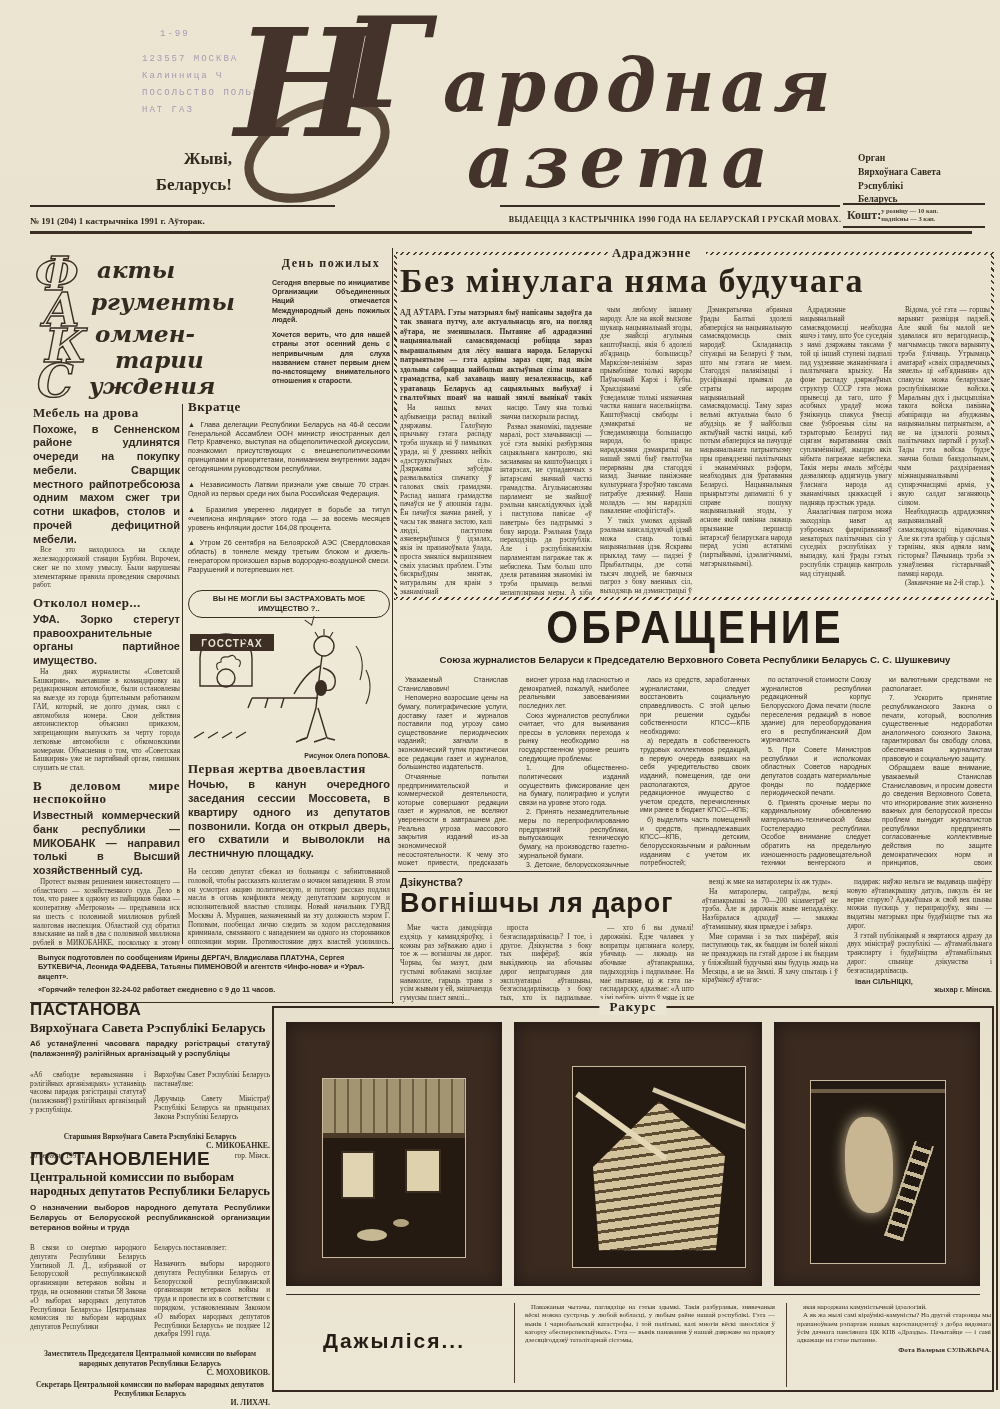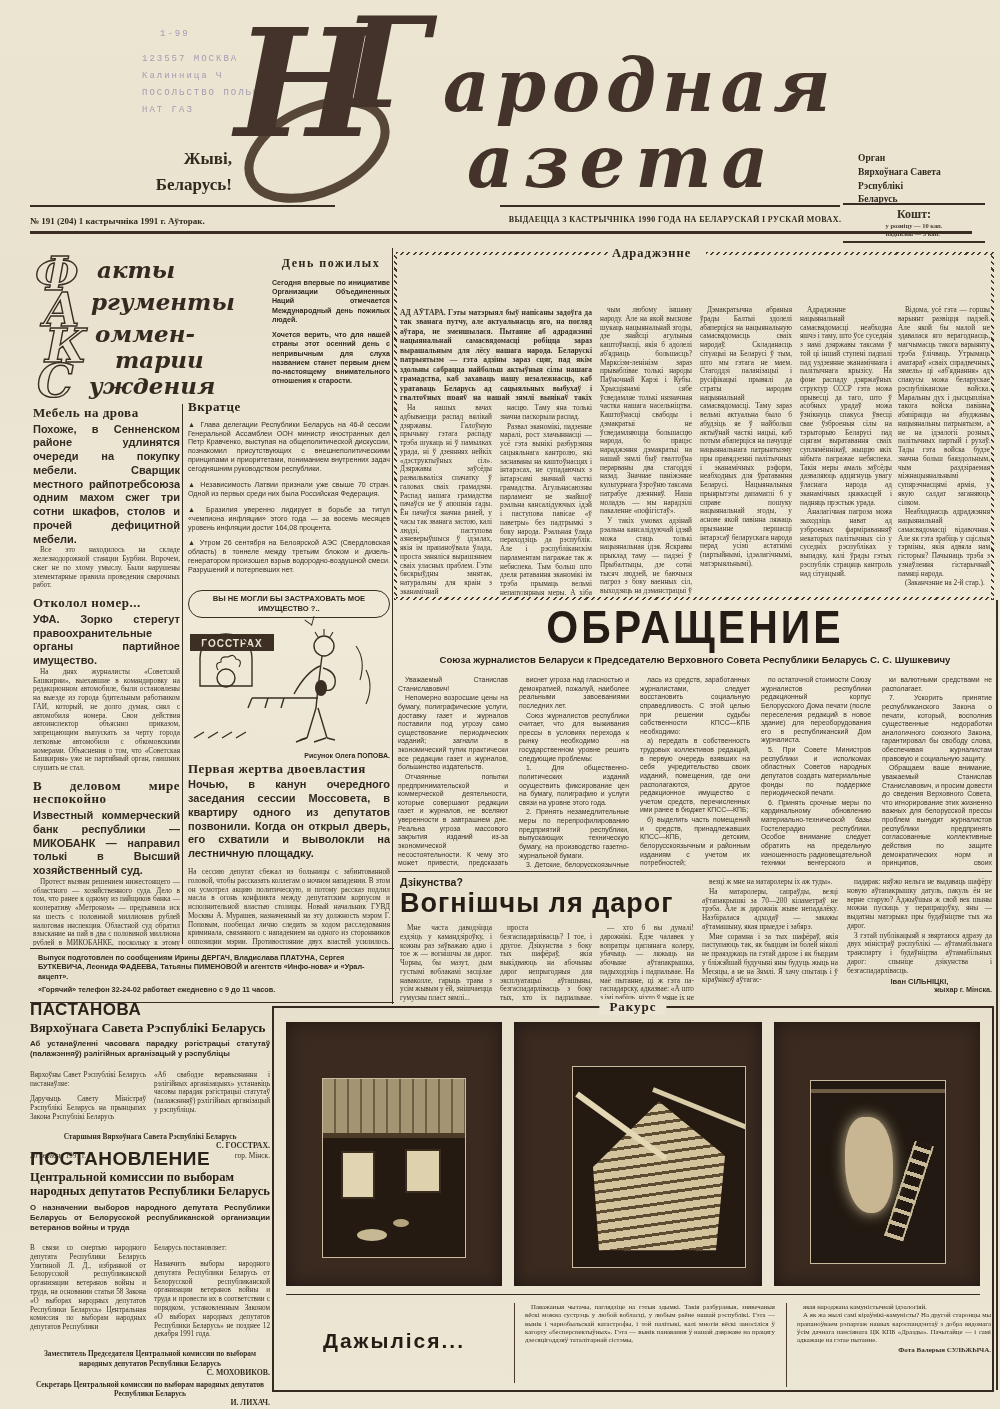--- a/index.html
+++ b/index.html
@@ -14,21 +14,21 @@
   .stamp{color:#9a8fae;opacity:.85;font-size:9px;line-height:1.9;letter-spacing:2px;}
   .stamp .ln{margin:0;text-indent:0;}
   .stamp .ln:first-child{margin-left:18px;margin-bottom:8px;}
   
   .slogan{font-size:17px;font-weight:bold;text-align:right;line-height:1.5;color:#32291f;}
   .logoword{position:absolute;font-style:italic;font-weight:bold;color:#43332a;font-family:"DejaVu Serif",serif;}
   .organ{font-size:9.5px;font-weight:bold;line-height:1.45;color:#32291f;}
   .organ .ln{margin:0;text-indent:0;}
   .issue{font-size:9px;font-weight:bold;color:#32291f;}
   .published{font-size:8px;font-weight:bold;letter-spacing:.4px;color:#32291f;}
-  .pricebox{border-top:2px solid #3a2d23;border-bottom:2px solid #3a2d23;display:flex;align-items:center;gap:0;padding:2px 4px;flex-direction:column;}
+  .pricebox{border-top:2px solid #3a2d23;border-bottom:2px solid #3a2d23;display:flex;align-items:center;gap:0;padding:2px 4px;}
   .pricebox .lab{font-size:12px;font-weight:bold;}
   .pricebox .vals{font-size:6.5px;line-height:1.3;font-weight:bold;color:#4a4036;}
   .pricebox .vals .ln{margin:0;text-indent:0;}
   
   .col{position:absolute;overflow:hidden;text-align:justify;font-size:7.3px;line-height:1.2;color:#3a3128;}
   .col .p{margin:0 0 1px;text-indent:7px;}
   .leadb{font-family:"Liberation Sans",sans-serif;font-weight:bold;font-size:11px;line-height:1.25;text-align:justify;color:#332a21;}
   .h-sec{font-size:13px;font-weight:bold;margin:6px 0 3px;letter-spacing:.5px;color:#2e251c;line-height:1.05;}
   
   .faksword{position:absolute;font-style:italic;font-weight:bold;font-family:"DejaVu Serif",serif;color:#352a20;}
@@ -56,21 +56,21 @@
   .zz{position:absolute;background:repeating-linear-gradient(135deg,#4a3a2e 0 1.5px,transparent 1.5px 4.5px);}
   .zzv{position:absolute;background:repeating-linear-gradient(45deg,#4a3a2e 0 1.5px,transparent 1.5px 4.5px);}
   .art-kick{font-size:12.5px;font-weight:bold;letter-spacing:1px;color:#2e251c;}
   .art-title{font-size:34px;font-weight:bold;letter-spacing:1.5px;color:#2b221a;white-space:nowrap;}
   .art-lead{font-weight:bold;font-size:7.6px;line-height:1.25;}
   .obr-title{font-family:"Liberation Sans",sans-serif;font-weight:bold;font-size:41px;letter-spacing:3px;color:#241c15;transform:scaleY(1.12);transform-origin:top;text-align:center;white-space:nowrap;}
   .obr-sub{font-family:"Liberation Sans",sans-serif;font-weight:bold;font-size:9.6px;text-align:center;color:#2b221a;}
   .obr .col{font-family:"Liberation Sans",sans-serif;font-size:6.9px;line-height:1.25;}
   .vog-kick{font-family:"Liberation Sans",sans-serif;font-weight:bold;font-size:10.5px;color:#2b221a;}
   .vog-title{font-family:"Liberation Sans",sans-serif;font-weight:bold;font-size:27px;letter-spacing:1px;color:#241c15;white-space:nowrap;}
-  .vog-sig1{font-family:"Liberation Sans",sans-serif;font-weight:bold;font-size:7.6px;text-align:center;margin:2px 16px 0;}
+  .vog-sig1{font-family:"Liberation Sans",sans-serif;font-weight:bold;font-size:7.6px;text-align:left;margin:2px 8px 0;}
   .vog-sig2{font-family:"Liberation Sans",sans-serif;font-weight:bold;font-size:7.2px;text-align:right;margin:0;}
   
   .rak-box{position:absolute;border:2px solid #362a20;}
   .rak-label{position:absolute;top:-9px;left:50%;transform:translateX(-50%);background:#eae4d2;padding:0 10px;font-size:13px;font-weight:bold;letter-spacing:1px;color:#2b221a;}
   .photo{position:absolute;background:#3a2a20;box-shadow:inset 0 0 18px rgba(0,0,0,.45);}
   .pframe{position:absolute;border:1px solid #c8bb9f;overflow:hidden;}
   .capsrow{position:absolute;border-top:1.5px solid #362a20;}
   .cap{position:absolute;overflow:hidden;}
   .cap .p{margin:0;text-indent:6px;font-size:6.8px;line-height:1.22;text-align:justify;}
   .dazh{font-family:"Liberation Sans",sans-serif;font-weight:bold;font-size:21px;letter-spacing:2px;color:#241c15;}
@@ -220,29 +220,29 @@
     <p>Выпуск подготовлен по сообщениям Ирины ДЕРГАЧ, Владислава ПЛАТУНА, Сергея БУТКЕВИЧА, Леонида ФАДЕЕВА, Татьяны ПИМЕНОВОЙ и агентств «Инфо-нова» и «Урал-акцепт».</p>
     <p>«Горячий» телефон 32-24-02 работает ежедневно с 9 до 11 часов.</p>
   </div>
 
   <div class="abs" style="left:30px;top:1000px;width:240px;">
     <div class="past-h1">ПАСТАНОВА</div>
     <div class="past-h2">Вярхоўнага Савета Рэспублікі Беларусь</div>
     <div class="past-lead">Аб устанаўленні часовага парадку рэгістрацыі статутаў (палажэнняў) рэлігійных арганізацый у рэспубліцы</div>
     <div class="twocol">
       <div class="c">
+          <p class="p">«Аб свабодзе веравызнання і рэлігійных арганізацыях» устанавіць часовы парадак рэгістрацыі статутаў (палажэнняў) рэлігійных арганізацый у рэспубліцы.</p>
+        </div>
+      <div class="c">
           <p class="p">Вярхоўны Савет Рэспублікі Беларусь пастанаўляе:</p>
           <p class="p">Даручыць Савету Міністраў Рэспублікі Беларусь на прынцыпах Закона Рэспублікі Беларусь</p>
         </div>
-      <div class="c">
-          <p class="p">«Аб свабодзе веравызнання і рэлігійных арганізацыях» устанавіць часовы парадак рэгістрацыі статутаў (палажэнняў) рэлігійных арганізацый у рэспубліцы.</p>
-        </div>
     </div>
     <p class="sigc">Старшыня Вярхоўнага Савета Рэспублікі Беларусь</p>
-    <p class="sigr">С. ГОССТРАХ.</p>
+    <p class="sigr">С. МИКОБАНКЕ.</p>
     <div class="sigd">
       <span>20 верасня 1991 г.</span>
       <span>гор. Мінск.</span>
     </div>
   </div>
 
   <div class="abs" style="left:30px;top:1148px;width:240px;">
     <div class="past-h1" style="font-size:19px;">ПОСТАНОВЛЕНИЕ</div>
     <div class="past-h2" style="font-size:12.5px;">Центральной комиссии по выборам народных депутатов Республики Беларусь</div>
     <div class="past-lead">О назначении выборов народного депутата Республики Беларусь от Белорусской республиканской организации ветеранов войны и труда</div>
@@ -261,20 +261,21 @@
     <p class="sigr">И. ЛИХАЧ.</p>
 
   </div>
 
   <div class="zz" style="left:396px;top:252px;width:212px;height:3px;"></div>
   <div class="zz" style="left:706px;top:252px;width:288px;height:3px;"></div>
   <div class="zzv" style="left:394px;top:252px;width:3px;height:348px;"></div>
   <div class="zzv" style="left:991px;top:252px;width:3px;height:348px;"></div>
   <div class="zz" style="left:396px;top:597px;width:598px;height:3px;"></div>
   <div class="abs art-kick" style="left:612px;top:246px;">Адраджэнне</div>
+  <div class="abs art-title" style="left:400px;top:262px;width:592px;">Без мінулага няма будучага</div>
   <div class="col art-lead" style="left:400px;top:308px;width:192px;height:92px;">АД АЎТАРА. Гэты матэрыял быў напісаны задоўга да так званага путчу, але актуальнасць яго, на погляд аўтара, не зменшылася. Пытанне аб адраджэнні нацыянальнай самасвядомасці робіцца зараз вырашальным для лёсу нашага народа. Беларускі патрыятызм — гэта адзіны зараз сцяг, пад якім здольны сабрацца найбольш актыўныя сілы нашага грамадства, каб захаваць нашу незалежнасць, каб уратаваць Беларусь ад сацыяльных выбухаў і гвалтоўных праяў на нашай зямлі вынікаў такіх выбухаў у суседніх рэспубліках.</div>
   <div class="col" style="left:400px;top:404px;width:92px;height:192px;">
       <p class="p">На нашых вачах адбываецца распад вялікай дзяржавы. Галоўную прычыну гэтага распаду трэба шукаць ні ў памылках урада, ні ў дзеяннях нейкіх «дэструктыўных сіл». Дзяржавы заўсёды развальваліся спачатку ў галовах сваіх грамадзян. Распад нашага грамадства пачаўся не ў апошнія гады. Ён пачаўся значна раней, у часы так званага застою, калі людзі, паступова азневерыўшыся ў ідэалах, якія ім прапаноўвала ўлада, проста заняліся вырашэннем сваіх уласных праблем. Гэты бяскрыўдны занятак, натуральны для краін з эканамічнай самарэгуляцыяй, аказаўся вельмі небяспечным для нашай звышцэнтралізаванай дзяржавы. Грамадства пачало дэградзіраваць. Перабудова канчаткова пазбавіла нас старых ілюзій, але не дала новых усеагульных кансалідуючых ідэй, якія б вытрымалі сутыкненні з рэаль-</p>
     </div>
   <div class="col" style="left:500px;top:404px;width:92px;height:192px;">
       <p class="p">насцю. Таму яна толькі значна паскорыла распад.</p>
       <p class="p">Развал эканомікі, падзенне маралі, рост злачыннасці — усё гэта вынікі разбурэння сацыяльнага кантролю, які заснаваны на каштоўнасцях і інтарэсах, не супадаючых з інтарэсамі значнай часткі грамадства. Агульнасаюзны парламент не знайшоў рэальна кансалідуючых ідэй і паступова павісае «ў паветры» без падтрымкі з боку народа. Рэальная ўлада пераходзіць да рэспублік. Але і рэспубліканскім парламентам пагражае так ж небяспека. Тым больш што дзеля ратавання эканомікі ім трэба прымаць вельмі непапулярныя меры. А хіба ж людзі будуць цярпець гэта, калі цярпець ім няма дзеля чаго? Рэспубліку чакае эканамічны і палітычны хаос, калі мы не здолеем кансалідавацца. Да таго ж нам, ахвярам Чарнобыля, кансалідацыя патрэбна значна больш,</p>
     </div>
   <div class="col" style="left:600px;top:306px;width:92px;height:290px;">
       <p class="p">чым любому іншаму народу. Але на якой выснове шукаць нацыянальнай згоды, дзе знайсці агульныя каштоўнасці, якія б адолелі аб'яднаць большасць? Марксізм-ленінізм зараз прываблівае толькі народы Паўночнай Карэі і Кубы. Хрысціянамі сябе ўсведамляе толькі нязначная частка нашага насельніцтва. Каштоўнасці свабоды і дэмакратыі не ўсведамляюцца большасцю народа, бо працэс нараджэння дэмакратыі на нашай зямлі быў гвалтоўна перарваны два стагоддзі назад. Значнае паніжэнне культурнага ўзроўню таксама патрабуе дзеянняў. Наша моладзь — мы нарадзілі пакаленне «пофігістаў».</p>

